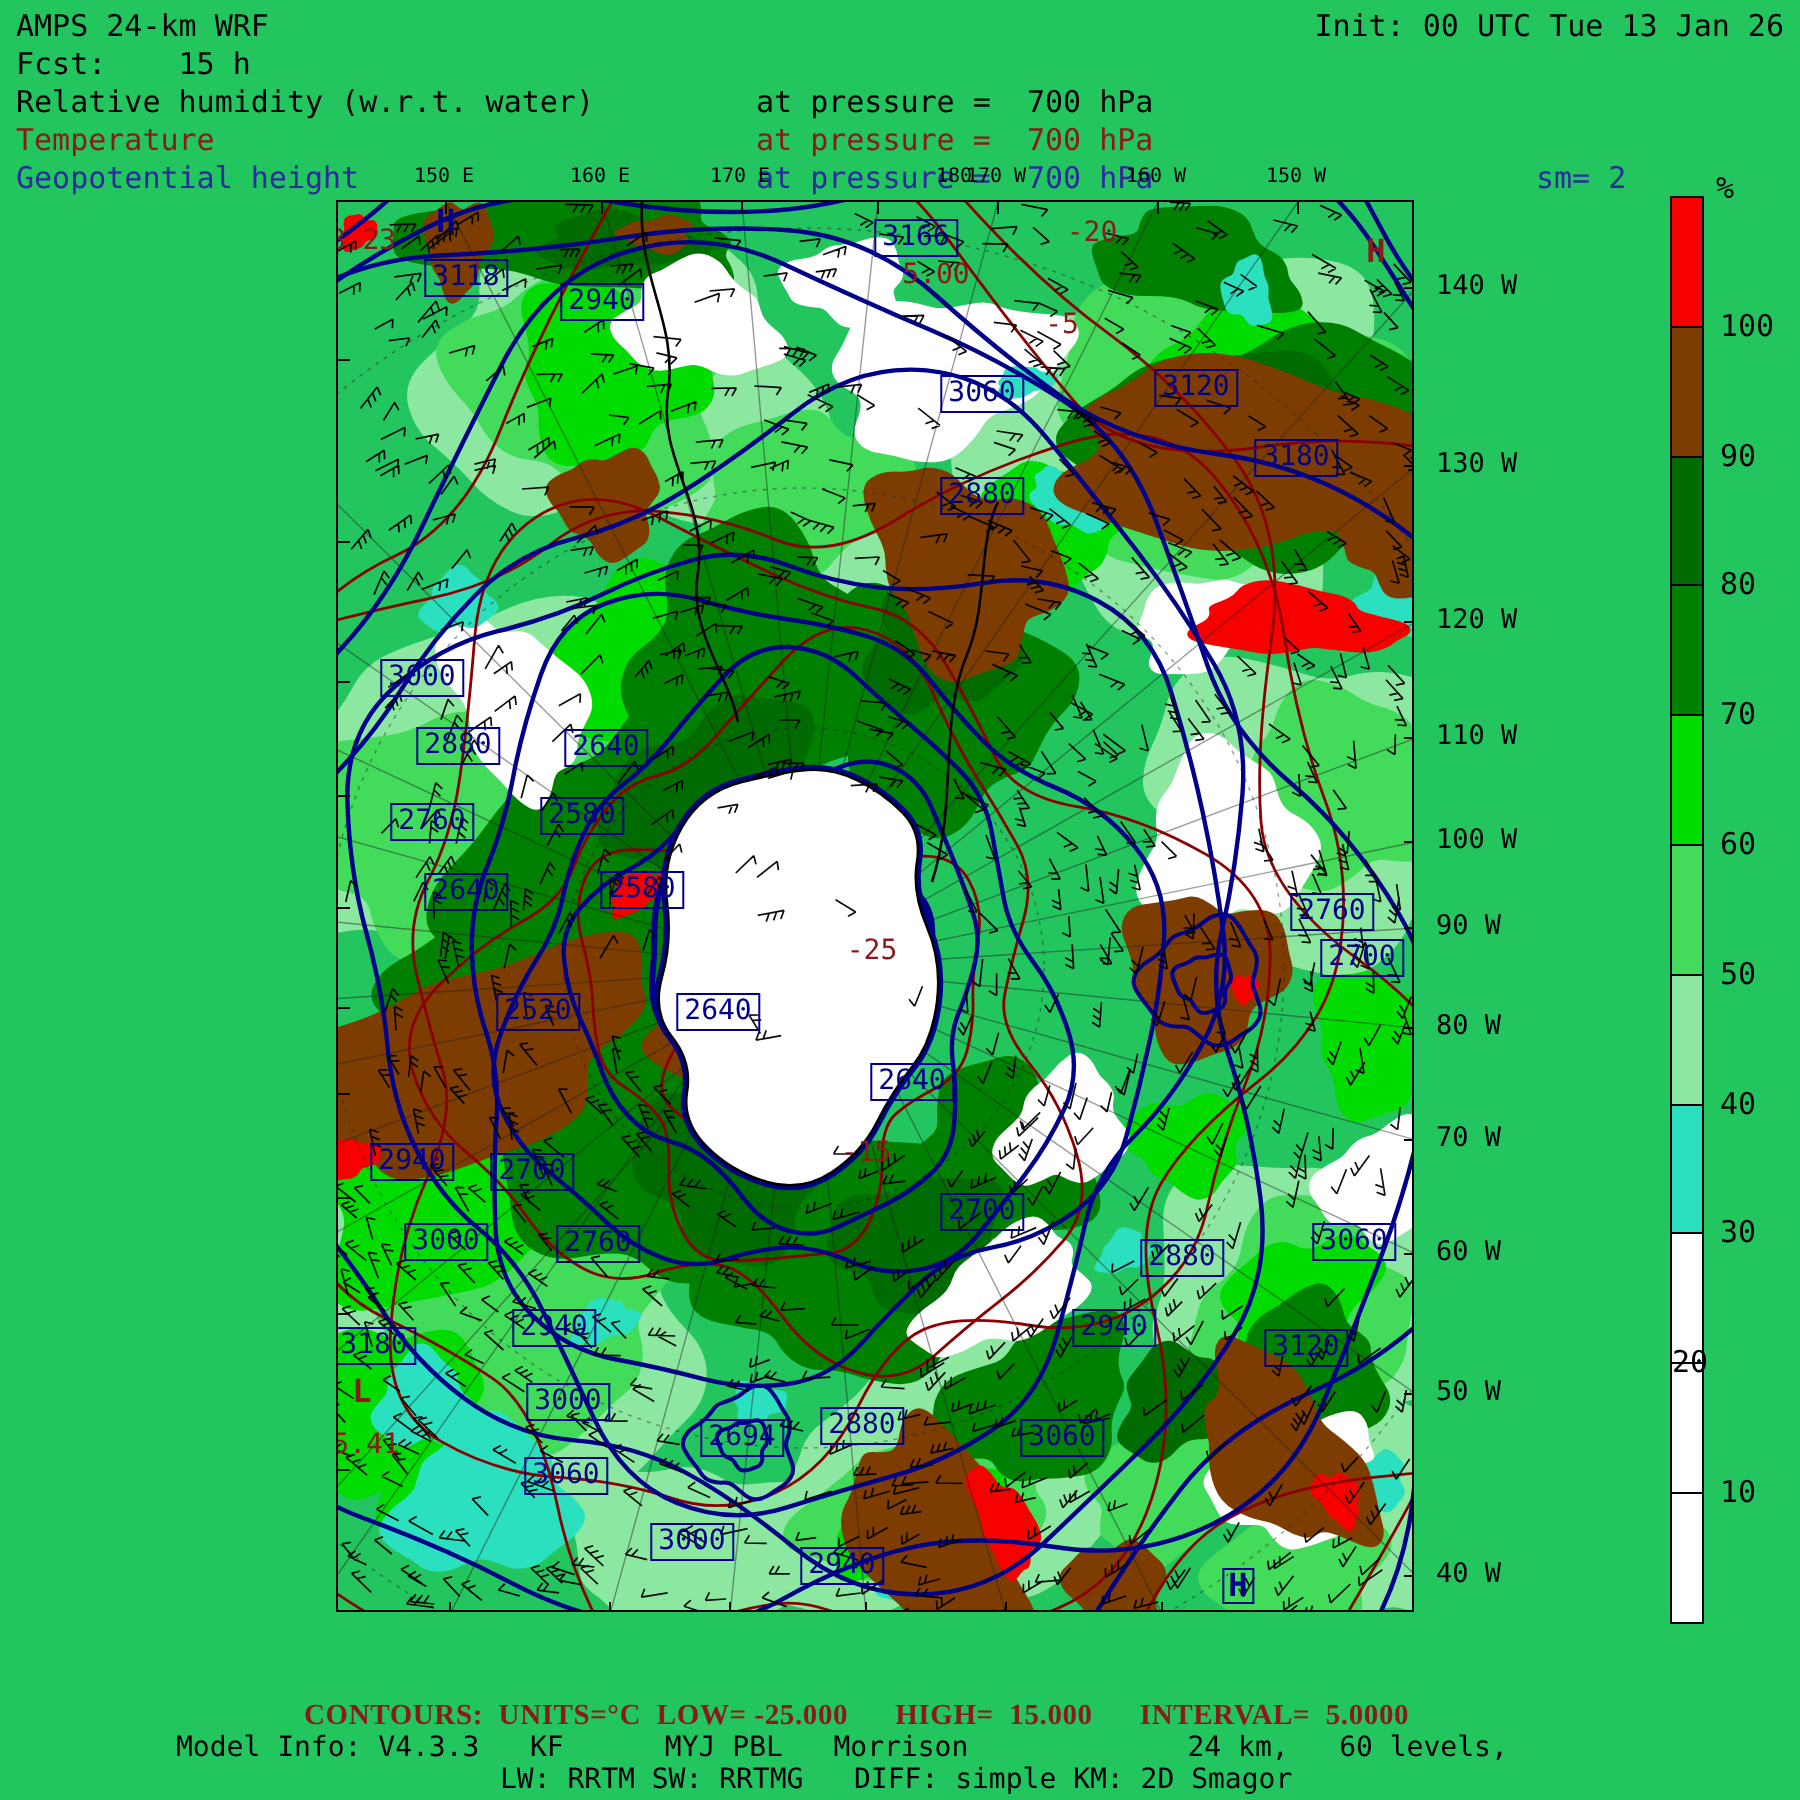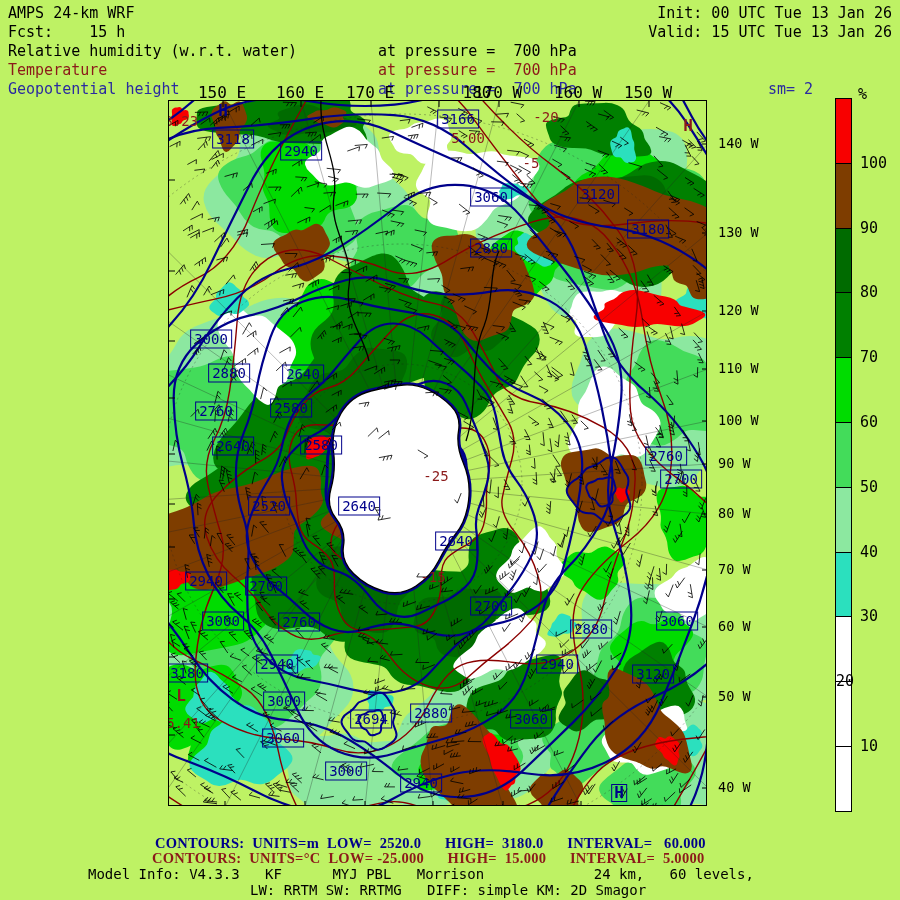--- a/index.html
+++ b/index.html
@@ -1,44 +1,43 @@
 <!DOCTYPE html>
 <html><head>
 <meta charset="utf-8">
 <style>
   html,body{margin:0;padding:0;background:#ffffff;}
-  .page{position:relative;width:900px;height:900px;background:#bef264;overflow:hidden;
+  .page{position:relative;width:900px;height:900px;background:#22c55e;overflow:hidden;
         font-family:"DejaVu Sans Mono","Liberation Mono",monospace;}
   .abs{position:absolute;white-space:pre;}
   .mono{font-family:"DejaVu Sans Mono","Liberation Mono",monospace;font-size:15px;line-height:17px;color:#000;}
   .mono14{font-family:"DejaVu Sans Mono","Liberation Mono",monospace;font-size:14px;line-height:16px;color:#000;}
   .navy{color:#2B2BA0;}
   .right-align{text-align:right;}
   .serifb{font-family:"Liberation Serif","DejaVu Serif",serif;font-weight:bold;font-size:14.5px;letter-spacing:0.3px;}
   #map-wrap{position:absolute;overflow:hidden;border:1.5px solid #000;box-sizing:border-box;}
   #map-svg{position:absolute;left:0;top:0;}
   .hlabel{position:absolute;font-size:14px;line-height:15px;color:#00008B;border:1px solid #00008B;
           padding:1px 3px;transform:translate(-50%,-50%);background:transparent;white-space:pre;}
   .tlabel{position:absolute;font-size:14px;line-height:15px;color:#8B1A1A;transform:translate(-50%,-50%);white-space:pre;}
   .marker{position:absolute;font-size:16px;font-weight:bold;line-height:16px;transform:translate(-50%,-50%);}
   .marker.boxed{border:1px solid #00008B;padding:0 2px;}
-  .axis-top{position:absolute;font-size:16px;color:#000;transform:translate(-50%,0);white-space:pre;}
+  .axis-top{position:absolute;font-size:10px;color:#000;transform:translate(-50%,0);white-space:pre;}
   .axis-right{position:absolute;font-size:13.5px;color:#000;white-space:pre;}
   .cb-band{position:absolute;border:1px solid #000;box-sizing:border-box;}
   .cb-tick{position:absolute;font-size:15px;color:#000;}
 </style>
 </head>
 <body>
 
 <div class="page">
 
   <div class="abs mono" style="left:8px;top:5px;">AMPS 24-km WRF</div>
   <div class="abs mono right-align" style="right:8px;top:5px;">Init: 00 UTC Tue 13 Jan 26</div>
   <div class="abs mono" style="left:8px;top:24px;">Fcst:    15 h</div>
-  <div class="abs mono right-align" style="right:8px;top:24px;">Valid: 15 UTC Tue 13 Jan 26</div>
   <div id="field-lines">
       <div class="abs mono" style="left: 8px; top: 43px; color: rgb(0, 0, 0);">Relative humidity (w.r.t. water)</div>
       <div class="abs mono" style="left: 378px; top: 43px; color: rgb(0, 0, 0);">at pressure =  700 hPa</div>
       <div class="abs mono" style="left: 8px; top: 62px; color: rgb(139, 26, 26);">Temperature</div>
       <div class="abs mono" style="left: 378px; top: 62px; color: rgb(139, 26, 26);">at pressure =  700 hPa</div>
       <div class="abs mono" style="left: 8px; top: 81px; color: rgb(43, 43, 160);">Geopotential height</div>
       <div class="abs mono" style="left: 378px; top: 81px; color: rgb(43, 43, 160);">at pressure =  700 hPa</div>
     </div>
   <div class="abs mono navy" style="left:768px;top:81px;">sm= 2</div>
 
@@ -264,17 +263,16 @@
       <div class="cb-tick" style="left: 860px; top: 348.2px;">70</div>
       <div class="cb-tick" style="left: 860px; top: 413px;">60</div>
       <div class="cb-tick" style="left: 860px; top: 477.8px;">50</div>
       <div class="cb-tick" style="left: 860px; top: 542.6px;">40</div>
       <div class="cb-tick" style="left: 860px; top: 607.4px;">30</div>
       <div class="cb-tick" style="left: 836px; top: 672.2px;">20</div>
       <div class="cb-tick" style="left: 860px; top: 737px;">10</div>
     </div>
   <div class="abs mono" id="cb-unit" style="left: 858px; top: 86px;">%</div>
 
-  <div class="abs serifb" style="left:155px;top:835px;color:#00008B;">CONTOURS:  UNITS=m  LOW=  2520.0      HIGH=  3180.0      INTERVAL=   60.000</div>
   <div class="abs serifb" style="left:152px;top:850px;color:#8B1A1A;">CONTOURS:  UNITS=°C  LOW= -25.000      HIGH=  15.000      INTERVAL=  5.0000</div>
   <div class="abs mono14" style="left:88px;top:866px;">Model Info: V4.3.3   KF      MYJ PBL   Morrison             24 km,   60 levels,</div>
   <div class="abs mono14" style="left:250px;top:882px;">LW: RRTM SW: RRTMG   DIFF: simple KM: 2D Smagor</div>
 </div>
 
 </body></html>

